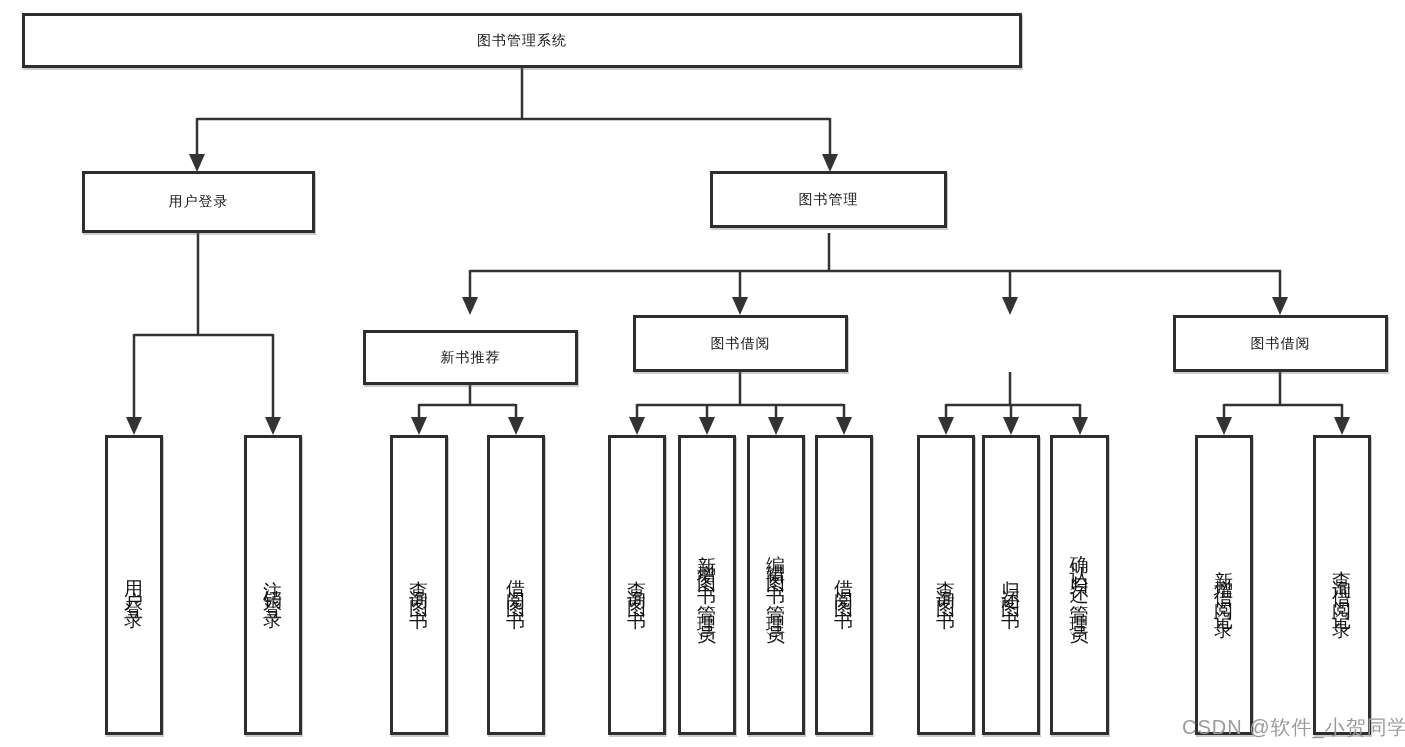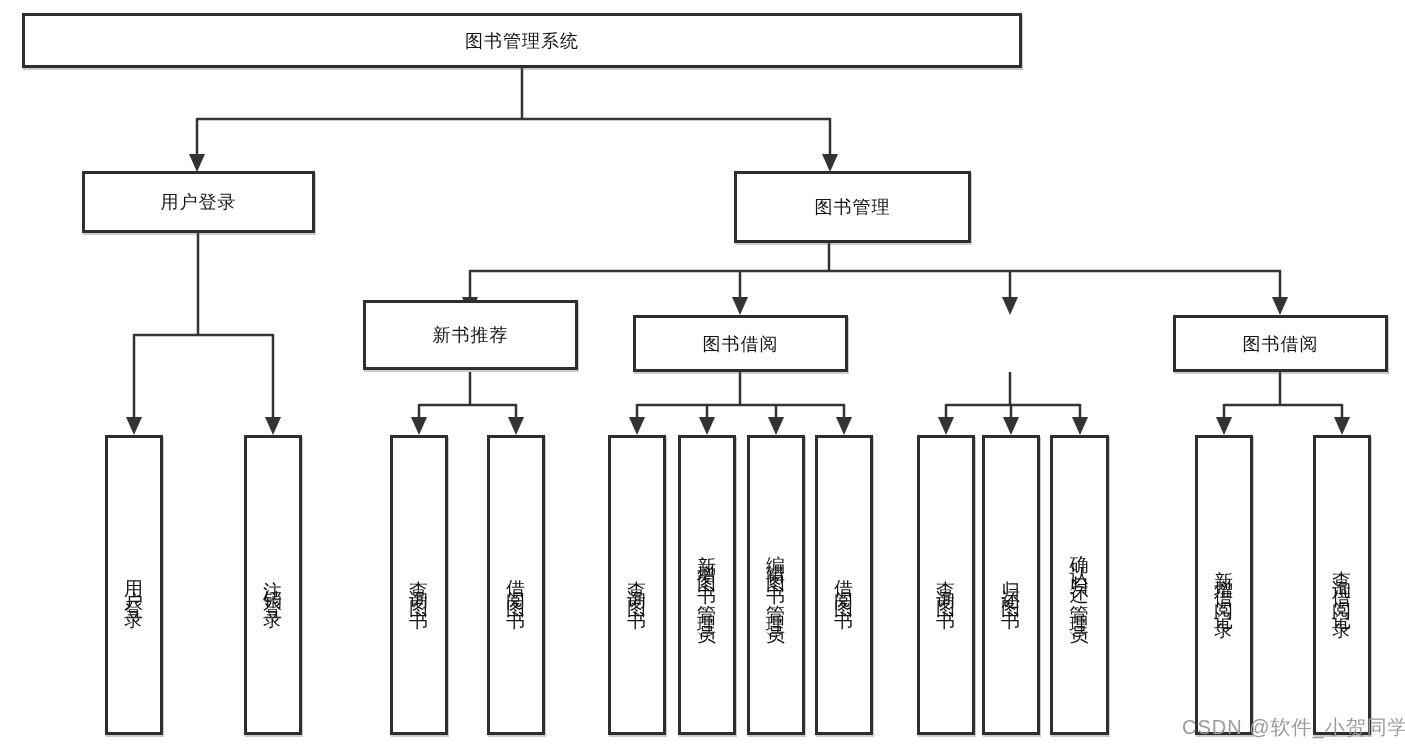--- a/index.html
+++ b/index.html
@@ -25,21 +25,21 @@
   .node {
     position: absolute;
     box-sizing: border-box;
     background: #ffffff;
     border: 3px solid #2e2e2e;
     box-shadow: 1px 2px 0 rgba(110,110,110,0.35);
     display: flex;
     align-items: center;
     justify-content: center;
     color: #141414;
-    font-size: 18px;
+    font-size: 14px;
     letter-spacing: 1px;
     z-index: 2;
     white-space: nowrap;
   }
   .leaf {
     position: absolute;
     box-sizing: border-box;
     background: #ffffff;
     border: 3px solid #2e2e2e;
     box-shadow: 1px 2px 0 rgba(110,110,110,0.35);
@@ -144,23 +144,23 @@
       <path d="M1224,404 V419"></path>
       <path d="M1342,404 V419"></path>
       <polygon points="1216,417 1232,417 1224,435" fill="#333333" stroke="none"></polygon>
       <polygon points="1334,417 1350,417 1342,435" fill="#333333" stroke="none"></polygon>
     </g>
   </svg>
 
   <div class="node" style="left:22px; top:13px; width:1000px; height:55px;">图书管理系统</div>
 
   <div class="node" style="left:82px; top:171px; width:233px; height:62px;">用户登录</div>
-  <div class="node" style="left:710px; top:171px; width:237px; height:72px;margin-left:24px;">图书管理</div>
-
-  <div class="node" style="left:363px; top:300px; width:215px; height:70px;text-align:right;">新书推荐</div>
+  <div class="node" style="left:710px; top:171px; width:237px; height:57px;">图书管理</div>
+
+  <div class="node" style="left:363px; top:330px; width:215px; height:55px;text-align:right;">新书推荐</div>
   <div class="node" style="left:633px; top:315px; width:215px; height:57px;">图书借阅</div>
   <div class="node" style="left:1173px; top:315px; width:215px; height:57px;">图书借阅</div>
 
   <div class="leaf" style="left:105px; top:435px; width:58px; height:300px;">
     <span>用户登录</span>
   </div>
   <div class="leaf" style="left:244px; top:435px; width:58px; height:300px;">
     <span>注销登录</span>
   </div>
 

